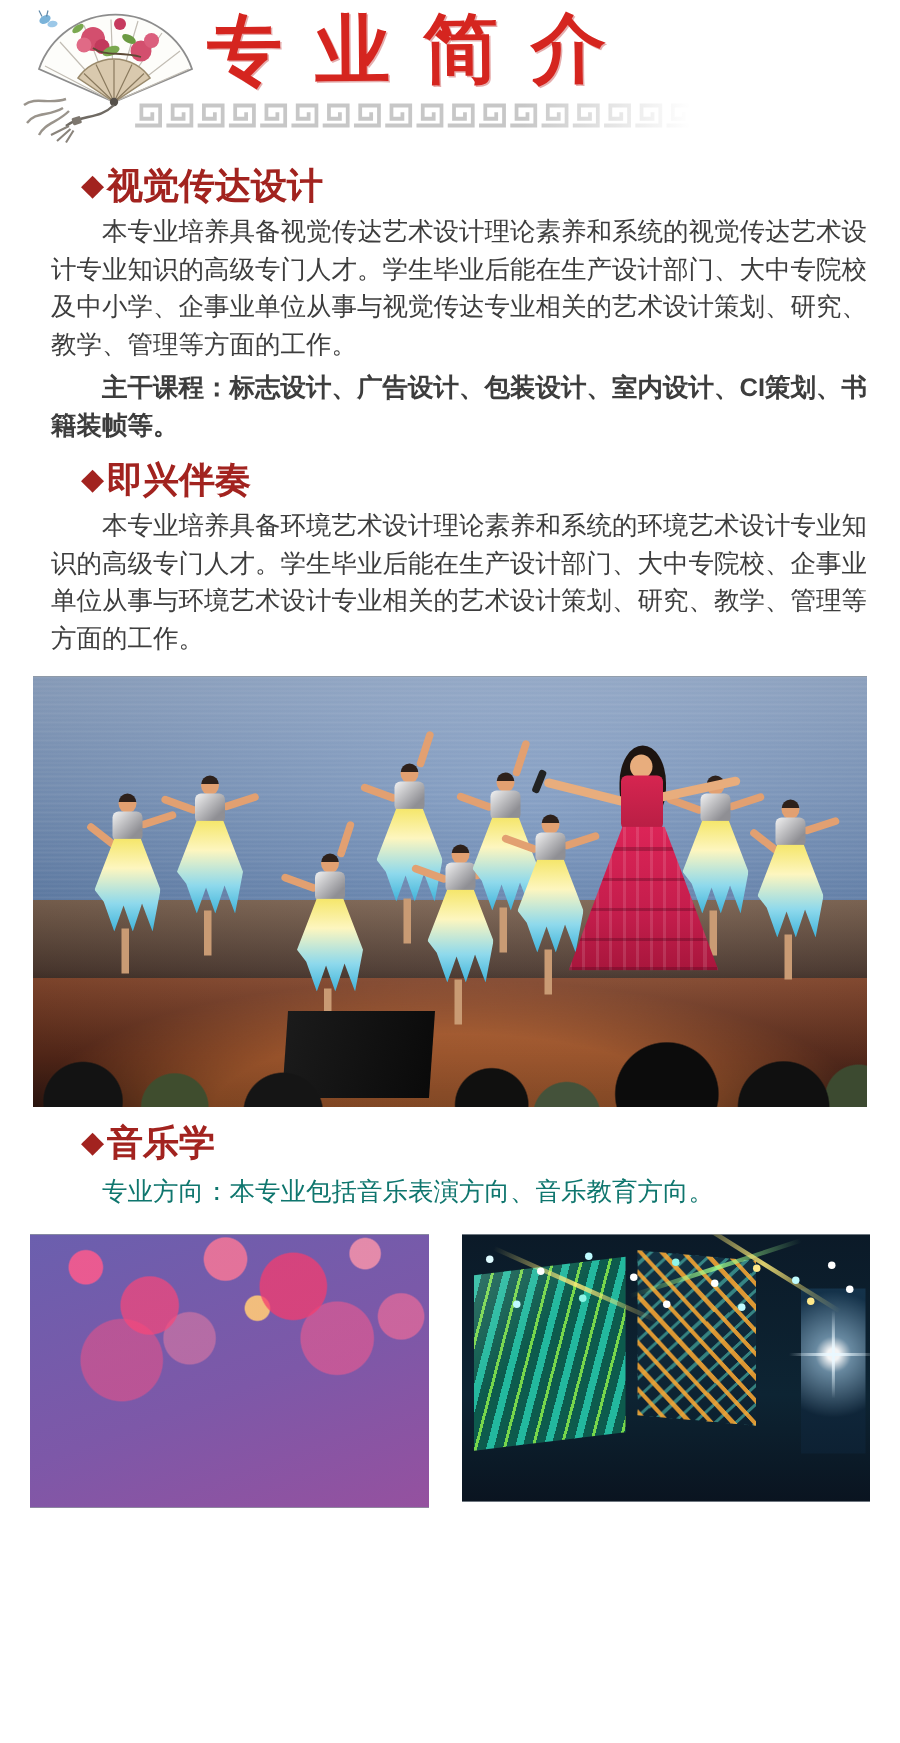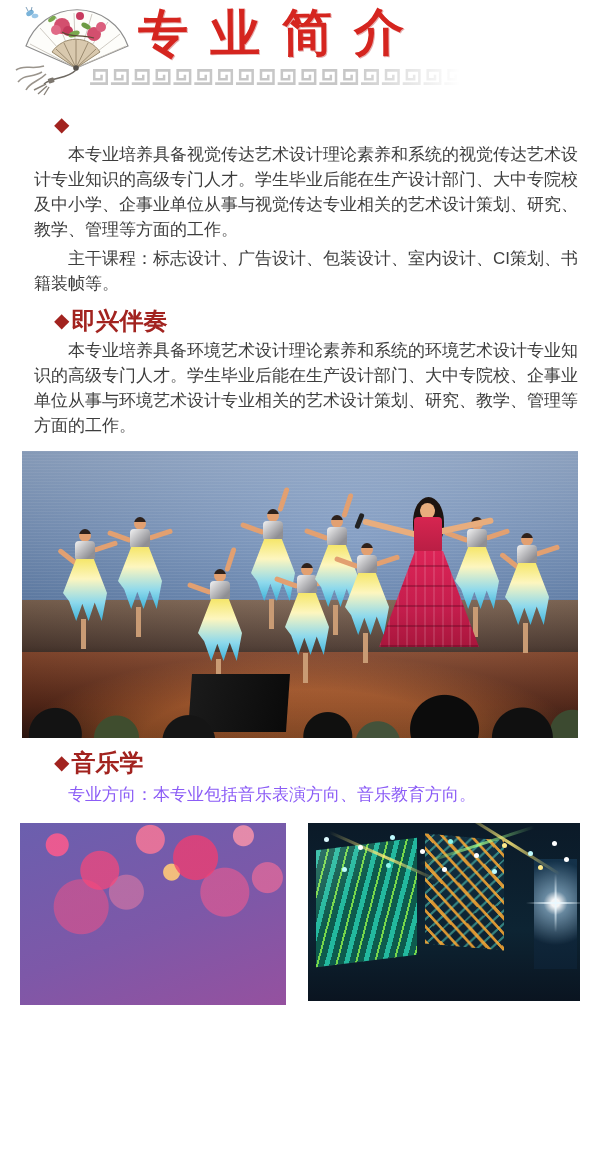--- a/index.html
+++ b/index.html
@@ -29,22 +29,22 @@
   .heading {
     display:flex; align-items:center; gap:2px;
     margin:10px 0 3px 20px; color:#a2231f; font-weight:bold;
     font-size:24px; line-height:29px;
   }
   .heading .diamond { font-size:20px; line-height:29px; }
   .para {
     margin:0; font-size:17px; line-height:25px;
     text-align:justify; text-indent:2em; color:#3d3d3d;
   }
-  .para.courses { margin-top:4px; }
-  .para.direction { margin-top:5px; color:#8b5cf6; }
+  .para.courses { margin-top:4px;font-weight:bold; }
+  .para.direction { margin-top:5px; color:#0f766e; }
 
   
   .photo { position:relative; overflow:hidden; background:#203040; }
   .photo-main { width:556px; height:287px; margin:13px 0 0 22px; }
   .photos-row { display:flex; gap:22px; margin:16px 20px 10px 20px; align-items:flex-start; }
   .photo-left { width:266px; height:182px; }
   .photo-right { width:272px; height:178px; }
 
   
   .pm-backdrop { position:absolute; inset:0 0 40% 0;
@@ -225,20 +225,21 @@
         <use href="#mu" x="340"></use>
         <use href="#mu" x="360"></use>
     </svg>
     <div class="meander-fade"></div>
   </div>
 </div>
 
 <div class="section">
   <div class="heading">
     <span class="diamond">◆</span>
+    <span>视觉传达设计</span>
   </div>
   <p class="para">本专业培养具备视觉传达艺术设计理论素养和系统的视觉传达艺术设计专业知识的高级专门人才。学生毕业后能在生产设计部门、大中专院校及中小学、企事业单位从事与视觉传达专业相关的艺术设计策划、研究、教学、管理等方面的工作。</p>
   <p class="para courses">主干课程：标志设计、广告设计、包装设计、室内设计、CI策划、书籍装帧等。</p>
 </div>
 
 <div class="section">
   <div class="heading">
     <span class="diamond">◆</span>
     <span>即兴伴奏</span>
   </div>

